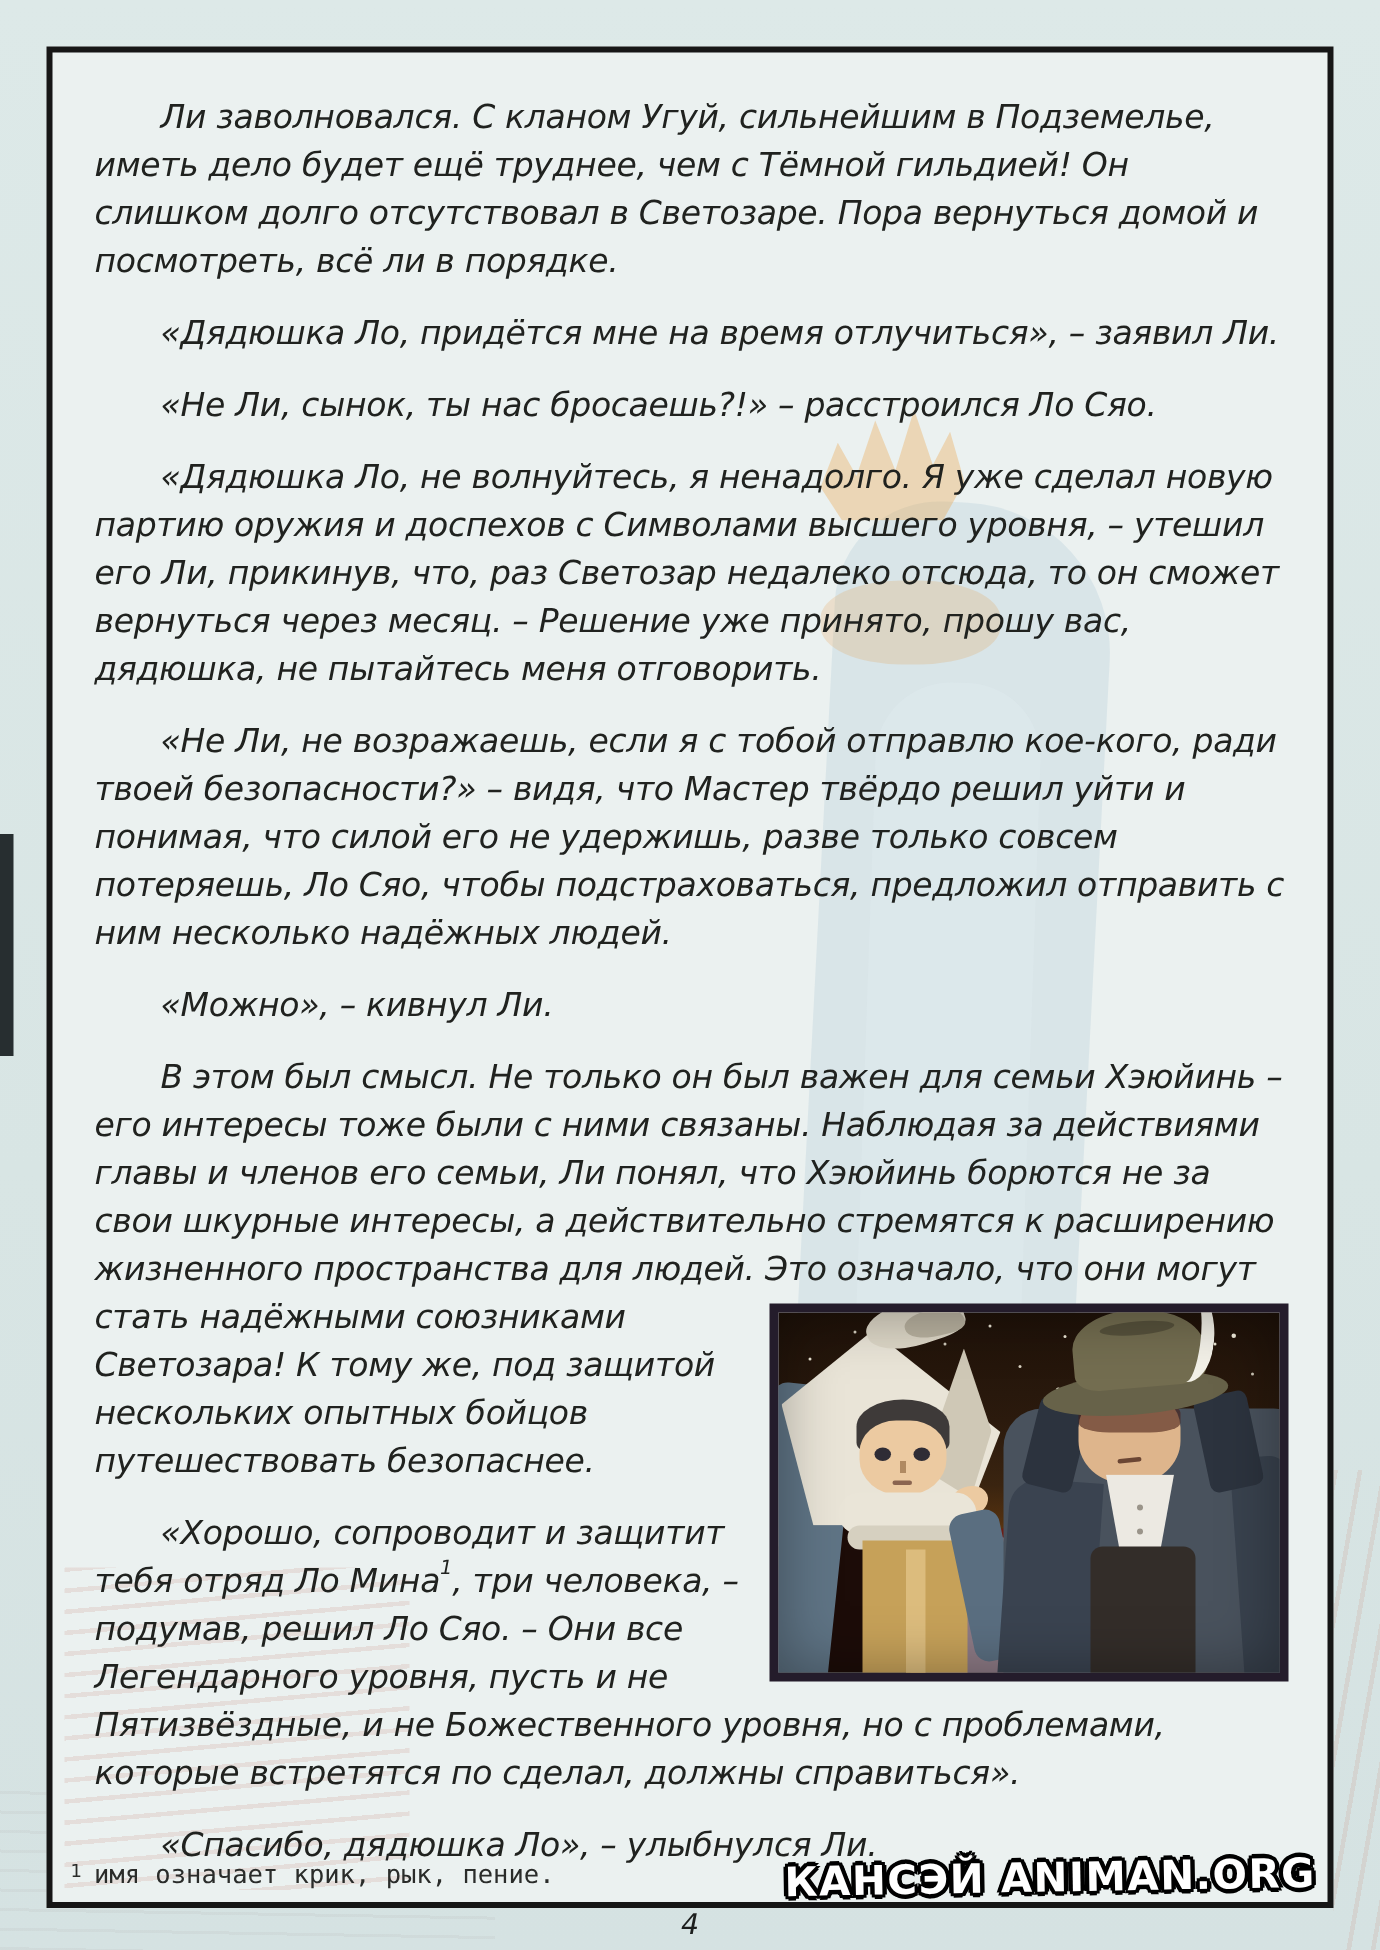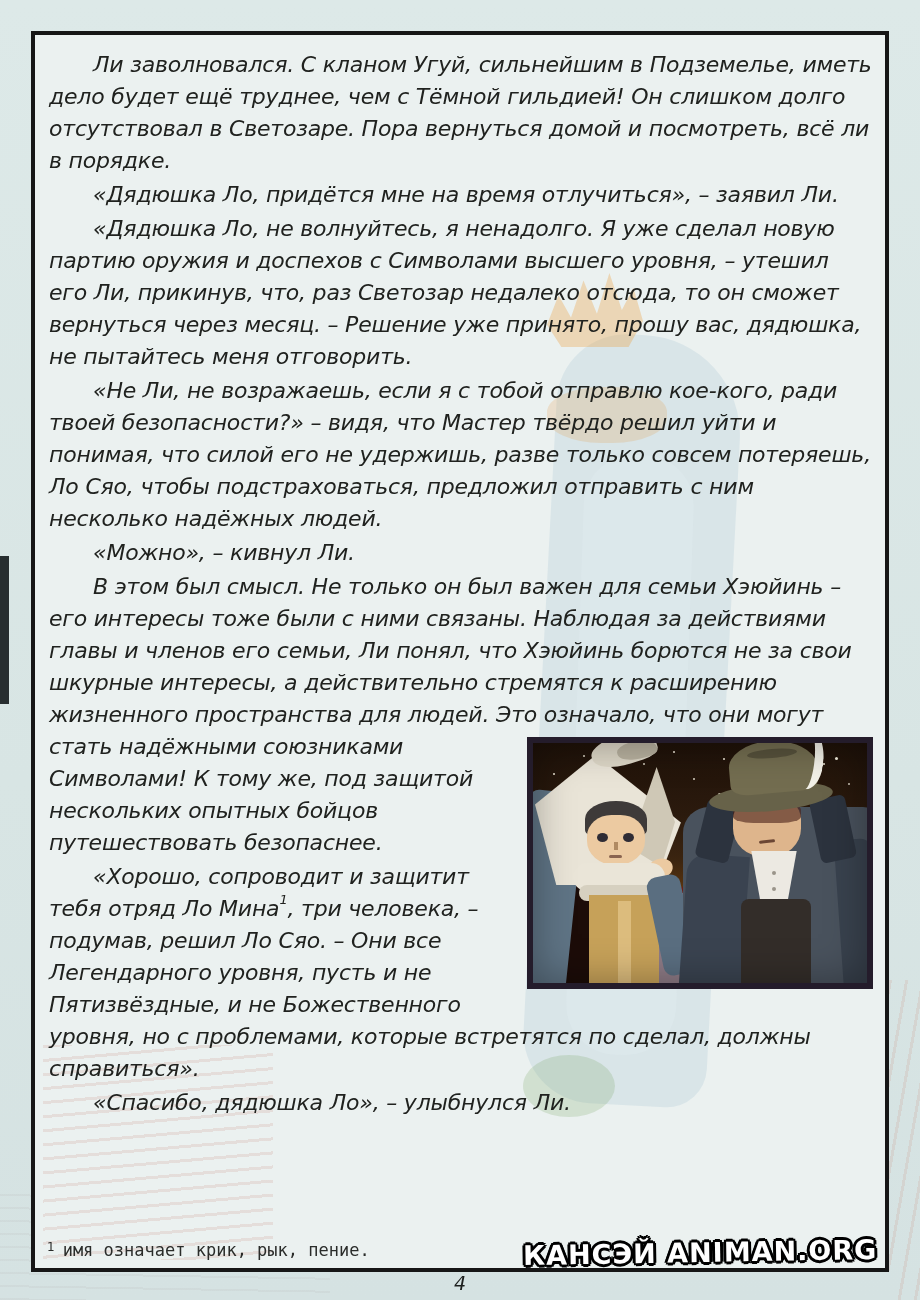--- a/index.html
+++ b/index.html
@@ -26,21 +26,21 @@
   .bg-char-hair{left:512px;top:238px;width:96px;height:74px;background:rgba(235,160,60,.32);
     clip-path:polygon(0 70%,12% 30%,25% 60%,38% 10%,52% 55%,65% 0,78% 50%,90% 20%,100% 65%,85% 100%,15% 100%);}
   .bg-char-scarf{left:512px;top:352px;width:120px;height:56px;background:rgba(230,150,60,.20);border-radius:45%;}
   .bg-green{left:488px;top:1020px;width:92px;height:62px;background:rgba(120,165,95,.22);border-radius:50%;}
   .bg-arch-left{left:8px;top:1010px;width:230px;height:215px;
     background:repeating-linear-gradient(175deg,rgba(190,110,95,.15) 0 3px,transparent 3px 14px);}
 
   
   .text-col{position:relative;z-index:1;padding:12px 10px 0 12px;color:#20221f;
     font-size:22px;line-height:32px;font-style:italic;letter-spacing:-0.2px;}
-  .para{margin:2px;text-indent:44px;}
+  .para{margin:16px;text-indent:44px;}
   .fn-ref{font-size:13px;vertical-align:top;line-height:1;}
 
   
   .panel{float:right;width:346px;height:252px;border:6px solid #241c2b;box-sizing:border-box;
     margin:6px 0 10px 14px;position:relative;overflow:hidden;display:block;text-indent:0;
     background:linear-gradient(180deg,#1f1209 0%,#2b1a0d 30%,#3a2410 48%,#52300f 58%,#6e3f14 64%,#7a4517 67%,#58300f 72%,#331a0b 85%,#24120a 100%);}
   .panel *{position:absolute;}
   .stars-sm{left:0;top:0;width:2px;height:2px;border-radius:50%;background:transparent;
     box-shadow:20px 30px 0 #efe9d8,50px 12px 0 #d8d2c2,80px 40px 0 #efe9d8,110px 20px 0 #cfc9ba,
     140px 8px 0 #efe9d8,160px 35px 0 #d8d2c2,190px 15px 0 #efe9d8,210px 45px 0 #cfc9ba,
@@ -117,20 +117,21 @@
     <div class="bg-art bg-char-robe"></div>
     <div class="bg-art bg-char-robe2"></div>
     <div class="bg-art bg-char-hair"></div>
     <div class="bg-art bg-char-scarf"></div>
     <div class="bg-art bg-green"></div>
     <div class="bg-art bg-arch-left"></div>
 
     <div class="text-col">
       <div class="para">Ли заволновался. С кланом Угуй, сильнейшим в Подземелье, иметь дело будет ещё труднее, чем с Тёмной гильдией! Он слишком долго отсутствовал в Светозаре. Пора вернуться домой и посмотреть, всё ли в порядке.</div>
       <div class="para">«Дядюшка Ло, придётся мне на время отлучиться», – заявил Ли.</div>
+      <div class="para">«Не Ли, сынок, ты нас бросаешь?!» – расстроился Ло Сяо.</div>
       <div class="para">«Дядюшка Ло, не волнуйтесь, я ненадолго. Я уже сделал новую партию оружия и доспехов с Символами высшего уровня, – утешил его Ли, прикинув, что, раз Светозар недалеко отсюда, то он сможет вернуться через месяц. – Решение уже принято, прошу вас, дядюшка, не пытайтесь меня отговорить.</div>
       <div class="para">«Не Ли, не возражаешь, если я с тобой отправлю кое-кого, ради твоей безопасности?» – видя, что Мастер твёрдо решил уйти и понимая, что силой его не удержишь, разве только совсем потеряешь, Ло Сяо, чтобы подстраховаться, предложил отправить с ним несколько надёжных людей.</div>
       <div class="para">«Можно», – кивнул Ли.</div>
 
       <div class="para">
         <span>В этом был смысл. Не только он был важен для семьи Хэюйинь – его интересы тоже были с ними связаны. Наблюдая за действиями главы и членов его семьи, Ли понял, что Хэюйинь борются не за свои шкурные интересы, а действительно стремятся к расширению жизненного пространства для людей. Это означало, что они могут стать надёжными</span><span class="panel">
           <span class="stars-sm"></span>
           <span class="stars-lg"></span>
           <span class="ridge"></span>
           <span class="ridge-red"></span>
@@ -162,21 +163,21 @@
           <span class="man-smirk"></span>
           <span class="man-shirt"></span>
           <span class="man-btn1"></span>
           <span class="man-btn2"></span>
           <span class="man-vest"></span>
           <span class="man-hat-brim"></span>
           <span class="man-hat-crown"></span>
           <span class="man-hat-crease"></span>
           <span class="man-smoke"></span>
           <span class="panel-vignette"></span>
-        </span><span> союзниками Символами! К тому же, под защитой нескольких опытных бойцов путешествовать безопаснее.</span>
+        </span><span> союзниками Светозара! К тому же, под защитой нескольких опытных бойцов путешествовать безопаснее.</span>
       </div>
 
       <div class="para">
         <span>«Хорошо, сопроводит и защитит тебя отряд Ло Мина</span><span class="fn-ref">1</span><span>, три человека, – подумав, решил Ло Сяо. – Они все Легендарного уровня, пусть и не Пятизвёздные, и не Божественного уровня, но с проблемами, которые встретятся по сделал, должны справиться».</span>
       </div>
       <div class="para">«Спасибо, дядюшка Ло», – улыбнулся Ли.</div>
     </div>
 
     <div class="footnote">
       <span class="fn-marker">1</span><span>имя означает крик, рык, пение.</span>

